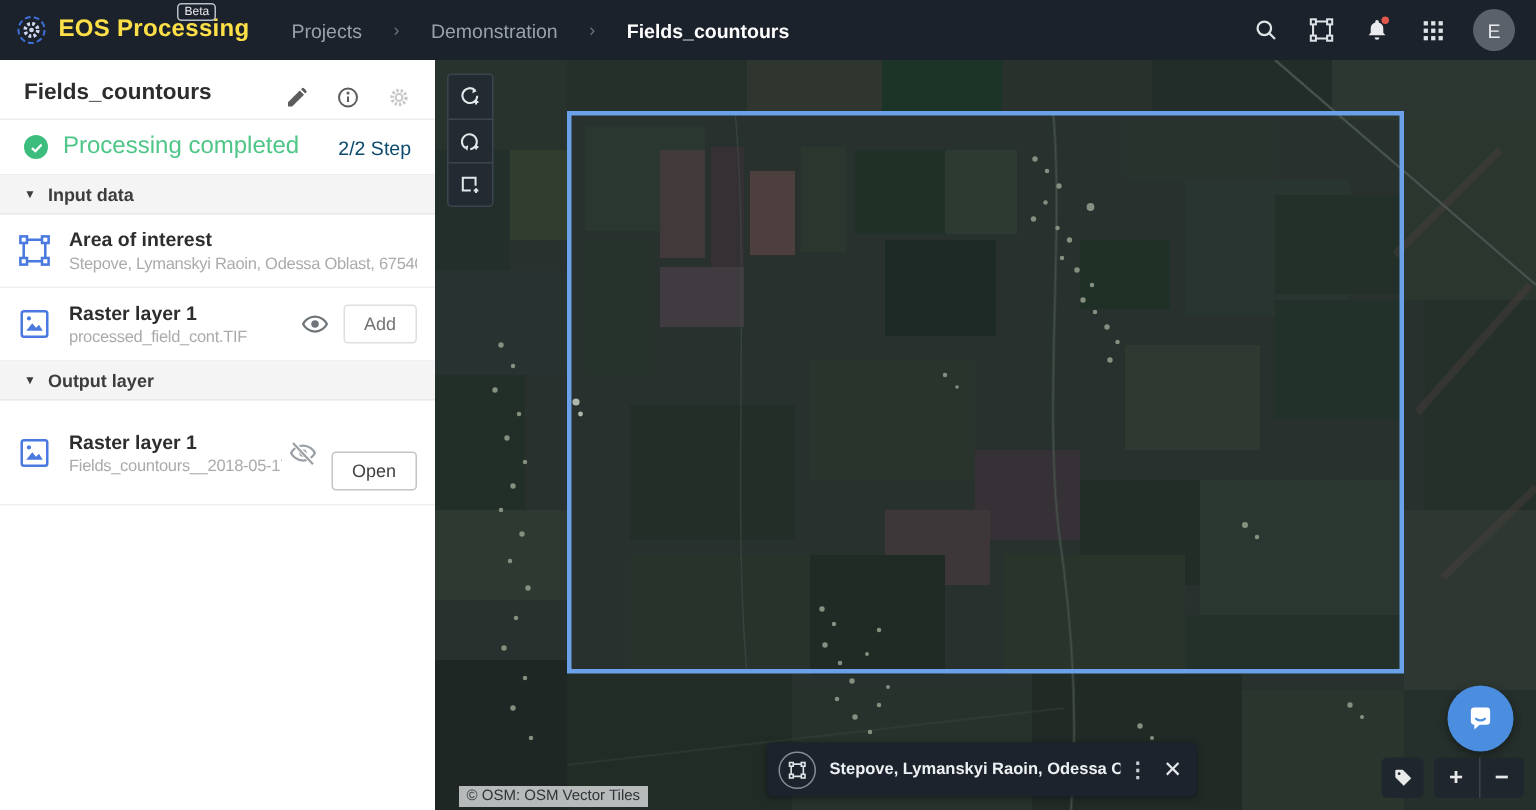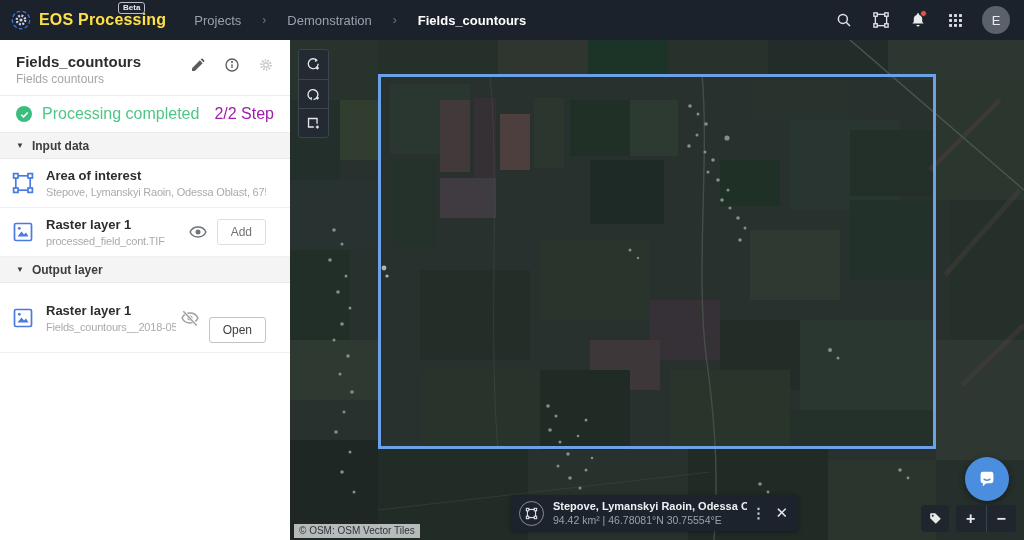--- a/index.html
+++ b/index.html
@@ -3,21 +3,21 @@
 <meta charset="utf-8">
 <style>
   * { margin:0; padding:0; box-sizing:border-box; }
   html,body { width:1024px; height:540px; background:#10151c; font-family:"Liberation Sans", sans-serif; overflow:hidden; }
   .app { width:1024px; height:540px; display:flex; flex-direction:column; }
 
   
   .topbar { height:40px; flex:0 0 40px; background:#1c222b; display:flex; align-items:center; padding:0 14px 0 10px; position:relative; }
   .logo { display:flex; align-items:center; gap:7px; cursor:pointer; }
   .logo-text { color:#fde047; font-size:16px; font-weight:bold; letter-spacing:.2px; }
-  .beta-badge { position:absolute; left:118px; top:2px; font-size:8px; color:#e8eaed; border:1px solid #b9bfc6; border-radius:3px; padding:0 4px; line-height:10px; background:#1c222b;font-weight:bold; }
+  .beta-badge { position:absolute; left:118px; top:2px; font-size:8px; color:#e8eaed; border:1px solid #b9bfc6; border-radius:3px; padding:0 4px; line-height:10px; background:#1c222b; }
   .crumbs { margin-left:28px; display:flex; align-items:center; gap:21px; font-size:13px; color:#99a1ac; }
   .crumb { cursor:pointer; }
   .crumb-sep { color:#6e7681; font-size:12px; }
   .crumb-current { color:#ffffff; font-weight:bold; }
   .topbar-right { margin-left:auto; display:flex; align-items:center; gap:17px; }
   .tb-icon { width:20px; height:20px; display:flex; align-items:center; justify-content:center; cursor:pointer; position:relative; }
   .bell-dot { position:absolute; top:0px; right:1px; width:7px; height:7px; border-radius:50%; background:#e2574c; border:1.5px solid #1c222b; }
   .avatar { width:28px; height:28px; border-radius:50%; background:#5a616b; color:#e8eaed; font-size:13px; display:flex; align-items:center; justify-content:center; cursor:pointer; }
 
   
@@ -26,40 +26,40 @@
   
   .sidebar { width:290px; flex:0 0 290px; background:#ffffff; position:relative; z-index:2; }
   .side-header { padding:13px 16px 9px 16px; border-bottom:1px solid #ececec; position:relative; }
   .side-title { font-size:15px; font-weight:bold; color:#2d2d2d; }
   .side-sub { font-size:12px; color:#a5a5a5; margin-top:2px; }
   .head-icons { position:absolute; right:16px; top:17px; display:flex; gap:18px; }
   .head-icons span { cursor:pointer; display:flex; }
   .status-row { height:37px; display:flex; align-items:center; padding:0 16px; border-bottom:1px solid #ececec; }
   .check-circle { width:16px; height:16px; border-radius:50%; background:#3dbd7d; display:flex; align-items:center; justify-content:center; }
   .status-label { margin-left:10px; color:#4ec687; font-size:16px; }
-  .status-step { margin-left:auto; color:#a21caf; font-size:16px; }
+  .status-step { margin-left:auto; color:#0c4a6e; font-size:13px; }
   .section-head { height:26px; background:#f4f4f4; border-bottom:1px solid #e9e9e9; display:flex; align-items:center; padding:0 16px; font-size:12px; font-weight:bold; color:#3d3d3d; gap:8px; cursor:pointer; }
   .tri { font-size:8px; color:#3d3d3d; }
-  .item { display:flex; align-items:center; padding:9px 24px 9px 10px; border-bottom:1px solid #f0f0f0; cursor:pointer; }
+  .item { display:flex; align-items:center; padding:9px 12px 9px 10px; border-bottom:1px solid #f0f0f0; cursor:pointer; }
   .item-icon { width:26px; height:26px; flex:0 0 26px; margin-right:10px; display:flex; align-items:center; justify-content:center; }
   .item-text { flex:1; min-width:0; }
   .item-title { font-size:13px; font-weight:bold; color:#2d2d2d; }
   .item-sub { font-size:11px; letter-spacing:-0.2px; color:#ababab; white-space:nowrap; overflow:hidden; margin-top:3px; }
   .item-eye { margin:0 9px 0 4px; display:flex; cursor:pointer; }
   .btn { border:1px solid #dedede; border-radius:3px; background:#fff; font-size:12px; padding:5px 13px; color:#737373; font-family:"Liberation Sans", sans-serif; cursor:pointer; }
   .btn-open { color:#3f3f3f; border-color:#c4c4c4;margin-top:25px; }
 
   
   .map { flex:1; position:relative; background:#29322c; overflow:hidden; }
   .map svg.terrain { position:absolute; inset:0; }
   .aoi-rect { position:absolute; left:88px; top:34px; width:558px; height:375px; border:3px solid #6aa1e8; }
   .map-tools { position:absolute; left:8px; top:9px; width:31px; background:#232a32; border:1px solid #3c444e; border-radius:3px; display:flex; flex-direction:column; }
   .map-tool { height:29px; display:flex; align-items:center; justify-content:center; cursor:pointer; }
   .map-tool + .map-tool { border-top:1px solid #3c444e; }
-  .attribution { position:absolute; left:4px; bottom:2px; background:rgba(221,224,226,.8); color:#2f3437; font-size:10px; padding:1px 5px 2px; }
+  .attribution { position:absolute; left:16px; bottom:2px; background:rgba(221,224,226,.8); color:#2f3437; font-size:10px; padding:1px 5px 2px; }
 
   .info-bar { position:absolute; left:221px; top:455px; width:287px; height:36px; background:#1d232c; border-radius:4px; display:flex; align-items:center; padding:0 10px 0 8px; box-shadow:0 1px 4px rgba(0,0,0,.4); }
   .info-icon-circle { width:25px; height:25px; border-radius:50%; border:1px solid #858c95; display:flex; align-items:center; justify-content:center; flex:0 0 25px; }
   .info-text { margin-left:9px; flex:1; min-width:0; }
   .info-title { color:#eef1f4; font-size:11px; font-weight:bold; white-space:nowrap; overflow:hidden; }
   .info-sub { color:#99a1ac; font-size:10.5px; margin-top:2px; white-space:nowrap; overflow:hidden; }
   .info-dots { color:#c9ced4; font-size:14px; font-weight:bold; letter-spacing:0; margin:0 10px 0 4px; cursor:pointer; line-height:10px; }
   .info-close { color:#e3e6ea; font-size:15px; cursor:pointer; }
 
   .chat-bubble { position:absolute; left:675px; top:417px; width:44px; height:44px; border-radius:50%; background:#4b8ee0; display:flex; align-items:center; justify-content:center; cursor:pointer; box-shadow:0 2px 6px rgba(0,0,0,.4); }
@@ -133,21 +133,20 @@
       </span>
       <span class="avatar">E</span>
     </div>
   </div>
 
   <div class="main">
 
     <div class="sidebar">
       <div class="side-header">
         <div class="side-title">Fields_countours</div>
-        <div class="side-sub">Fields countours</div>
         <div class="head-icons">
           <span>
             <svg width="16" height="16" viewBox="0 0 24 24" fill="#5c5c5c">
                 <path d="M3 21 v-4.2 L14.8 5 l4.2 4.2 L7.2 21 Z"></path>
                 <path d="M16 3.8 l4.2 4.2 1-1 a1.4 1.4 0 0 0 0-2 l-2.2-2.2 a1.4 1.4 0 0 0-2 0 Z"></path>
               </svg>
           </span>
           <span>
             <svg width="16" height="16" viewBox="0 0 24 24" fill="none" stroke="#5c5c5c" stroke-width="2">
                 <circle cx="12" cy="12" r="9"></circle>
@@ -408,21 +407,20 @@
               <line x1="4.5" y1="7" x2="4.5" y2="17"></line>
               <line x1="19.5" y1="7" x2="19.5" y2="17"></line>
             <rect x="2.5" y="2.5" width="4.5" height="4.5"></rect>
               <rect x="17" y="2.5" width="4.5" height="4.5"></rect>
               <rect x="2.5" y="17" width="4.5" height="4.5"></rect>
               <rect x="17" y="17" width="4.5" height="4.5"></rect>
           </svg>
         </span>
         <span class="info-text">
           <div class="info-title">Stepove, Lymanskyi Raoin, Odessa Obla...</div>
-          <div class="info-sub">94.42 km² | 46.78081°N 30.75554°E</div>
         </span>
         <span class="info-dots">⋮</span>
         <span class="info-close">✕</span>
       </div>
 
       <div class="chat-bubble">
         <svg width="22" height="22" viewBox="0 0 24 24">
           <rect x="5" y="4" width="14" height="12.5" rx="2.5" fill="#ffffff"></rect>
           <path d="M7.5 16 L7.5 20 L12 16 Z" fill="#ffffff"></path>
           <path d="M8.8 12.2 Q12 14.6 15.2 12.2" fill="none" stroke="#4b8ee0" stroke-width="1.6" stroke-linecap="round"></path>

